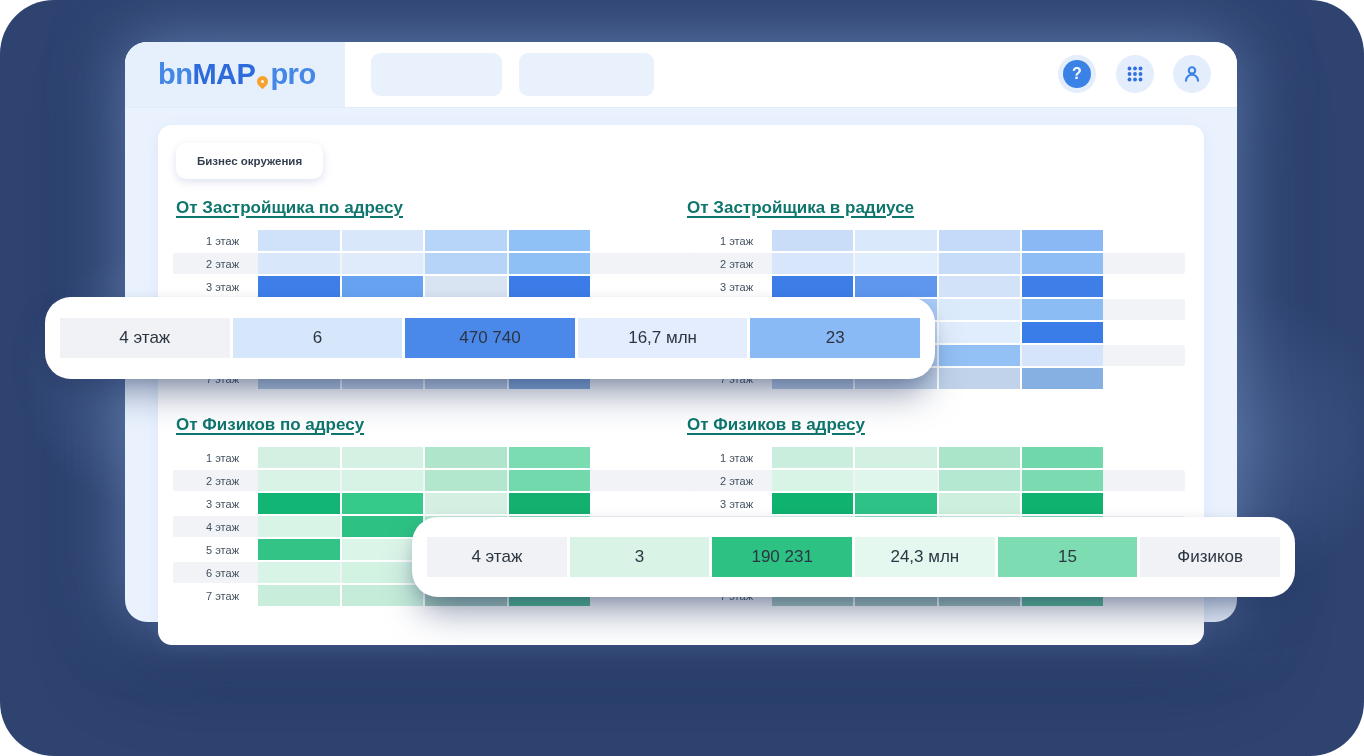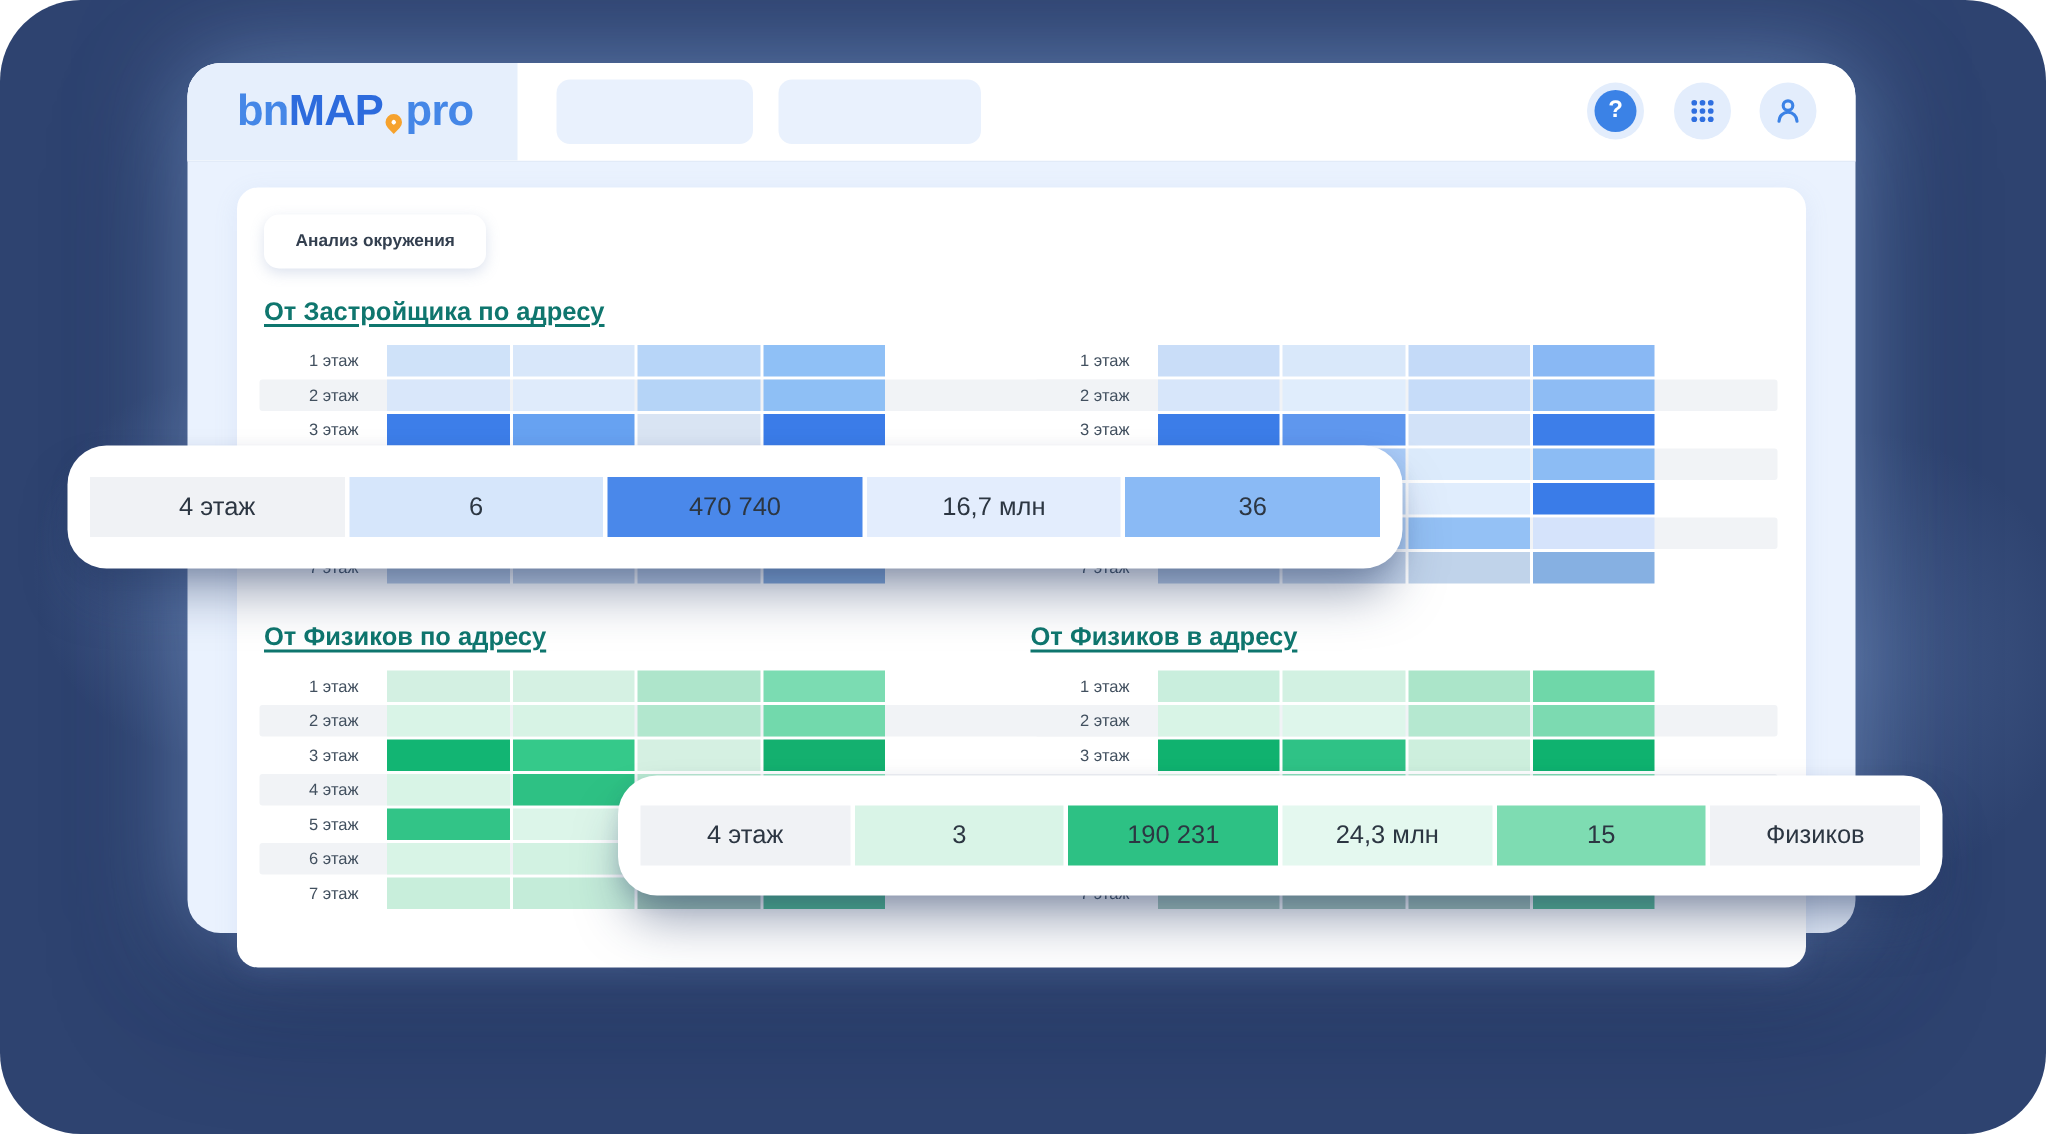--- a/index.html
+++ b/index.html
@@ -114,24 +114,25 @@
       <div class="icon-btn btn-user">
         <svg width="20" height="20" viewBox="0 0 20 20">
           <circle cx="10" cy="6.4" r="3.2" fill="none" stroke="#3b82e6" stroke-width="2.1"></circle>
           <path d="M4 16.8a6 6 0 0 1 12 0" fill="none" stroke="#3b82e6" stroke-width="2.1" stroke-linecap="round"></path>
         </svg>
       </div>
     </div>
 
     <div class="content-card">
       <div class="tabs">
-        <div class="tab">Анализ окружения</div>
+        <div class="tab">Бизнес окружения</div>
       </div>
 
       <a class="ht-title" id="title0">От Застройщика по адресу</a>
+      <a class="ht-title" id="title1">От Застройщика в радиусе</a>
       <a class="ht-title" id="title2">От Физиков по адресу</a>
       <a class="ht-title" id="title3">От Физиков в адресу</a>
 
       <div class="ht-rows geoL" id="rows0">
           <div class="ht-row">
             <span class="ht-label">1 этаж</span>
             <div class="ht-cells">
               <span class="ht-cell" style="background: rgb(207, 226, 249);"></span>
               <span class="ht-cell" style="background: rgb(216, 231, 250);"></span>
               <span class="ht-cell" style="background: rgb(183, 213, 248);"></span>
@@ -390,21 +391,21 @@
         </div>
     </div>
   </div>
 
   <div class="popup popup-blue">
       <div class="cells">
         <div class="pcell" style="background: rgb(240, 242, 245);">4 этаж</div>
         <div class="pcell" style="background: rgb(214, 230, 251);">6</div>
         <div class="pcell" style="background: rgb(74, 136, 234);">470 740</div>
         <div class="pcell" style="background: rgb(227, 237, 253);">16,7 млн</div>
-        <div class="pcell" style="background: rgb(138, 186, 245);">36</div>
+        <div class="pcell" style="background: rgb(138, 186, 245);">23</div>
       </div>
     </div>
   <div class="popup popup-green">
       <div class="cells">
         <div class="pcell" style="background: rgb(240, 242, 245);">4 этаж</div>
         <div class="pcell" style="background: rgb(217, 244, 231);">3</div>
         <div class="pcell" style="background: rgb(45, 193, 132);">190 231</div>
         <div class="pcell" style="background: rgb(228, 248, 239);">24,3 млн</div>
         <div class="pcell" style="background: rgb(126, 220, 178);">15</div>
         <div class="pcell" style="background: rgb(240, 242, 245);">Физиков</div>

